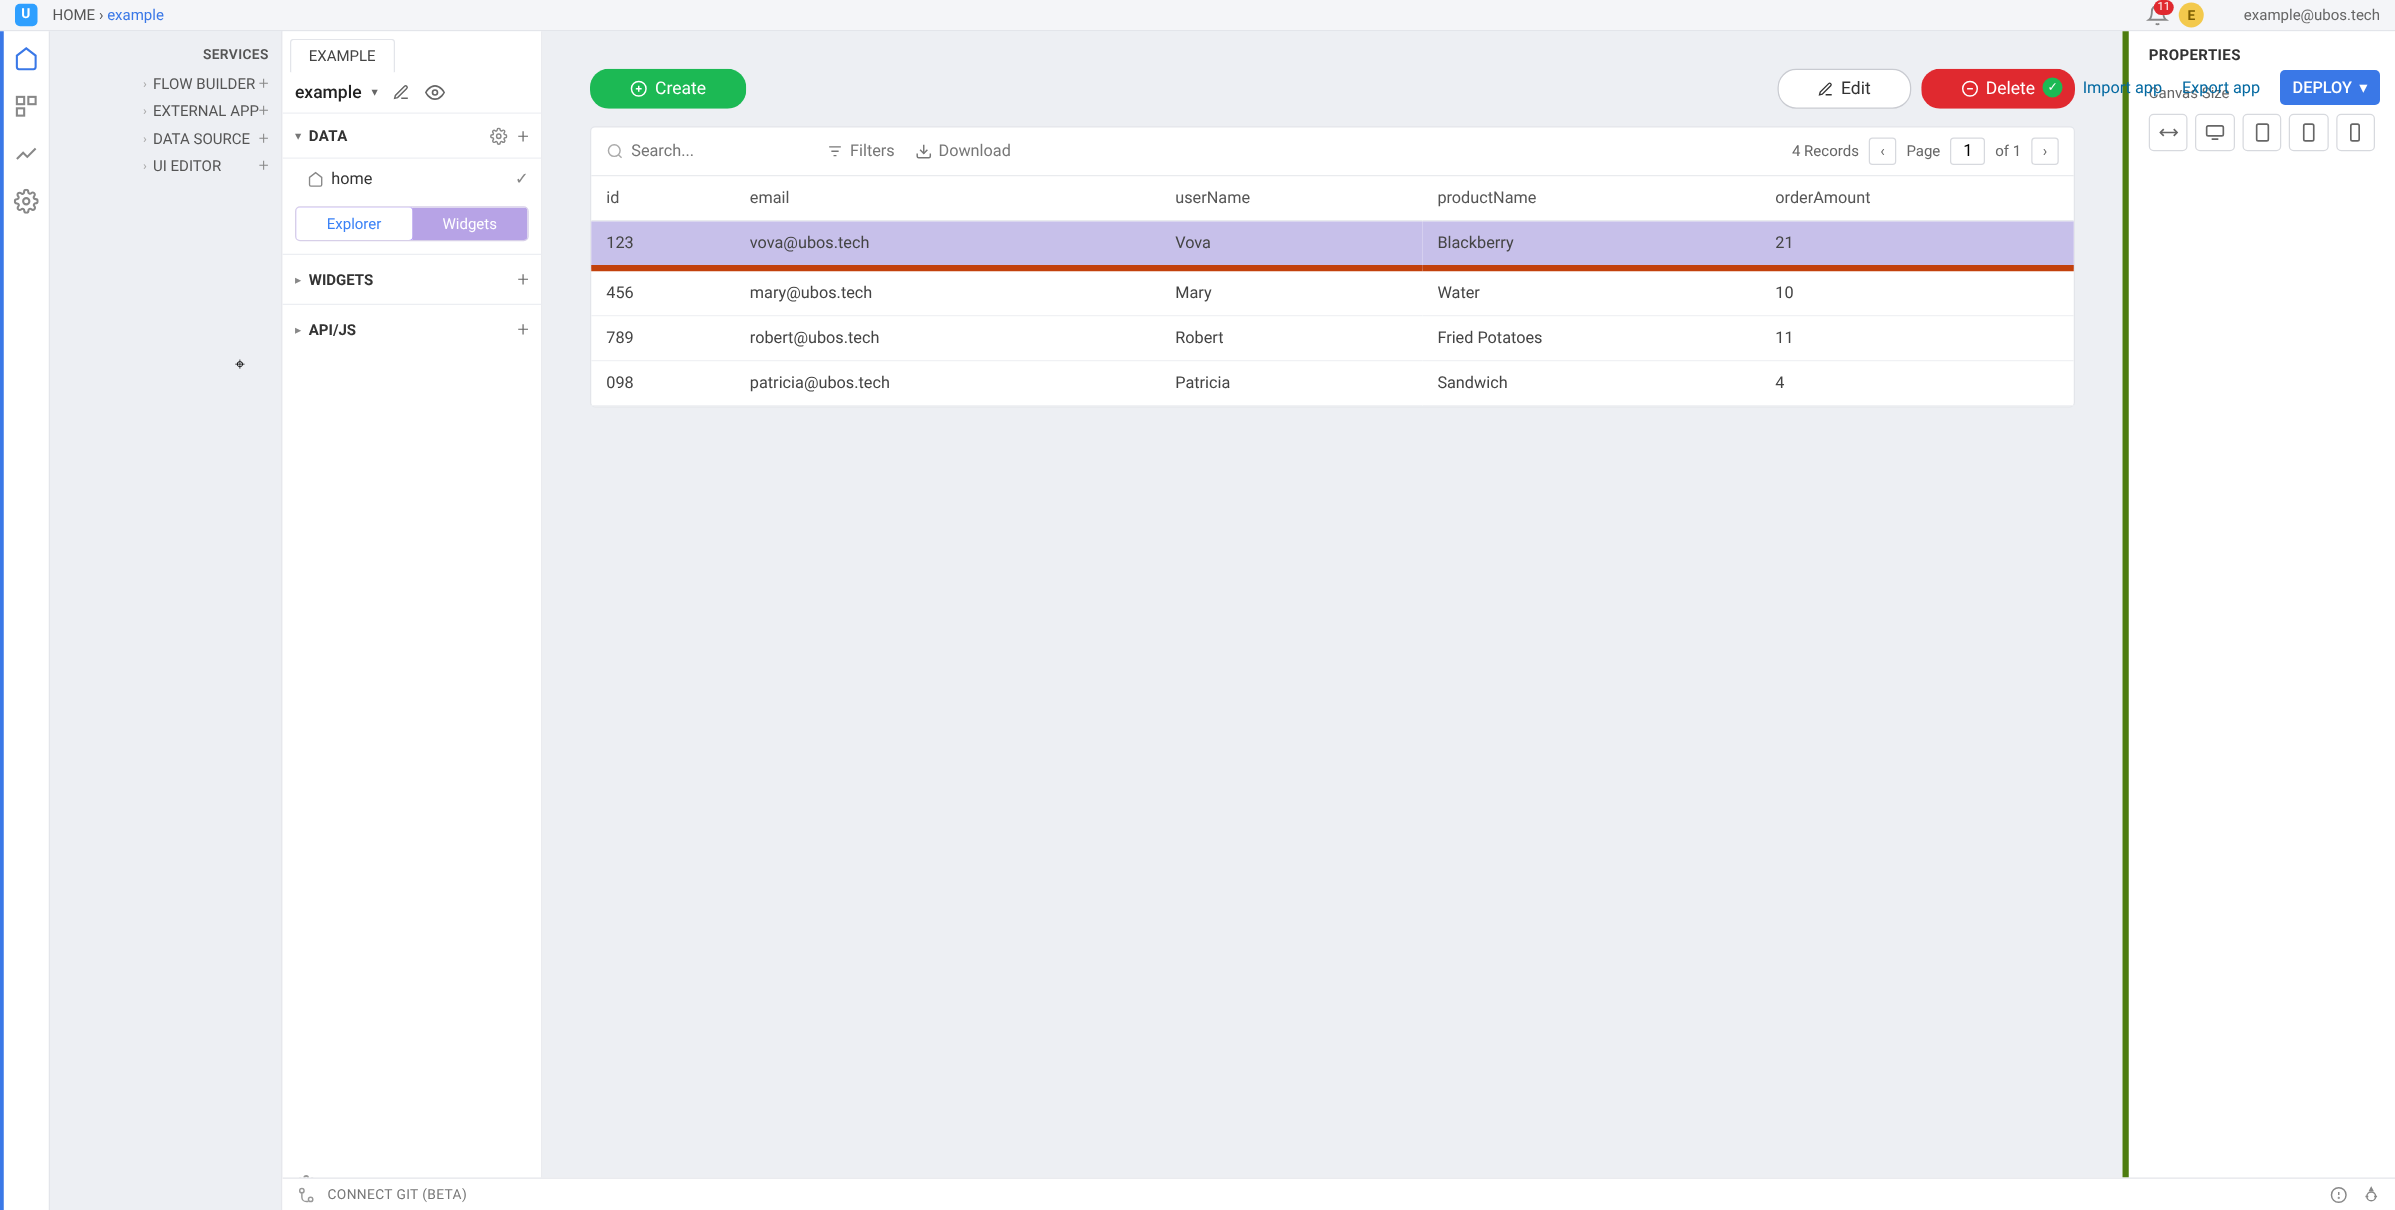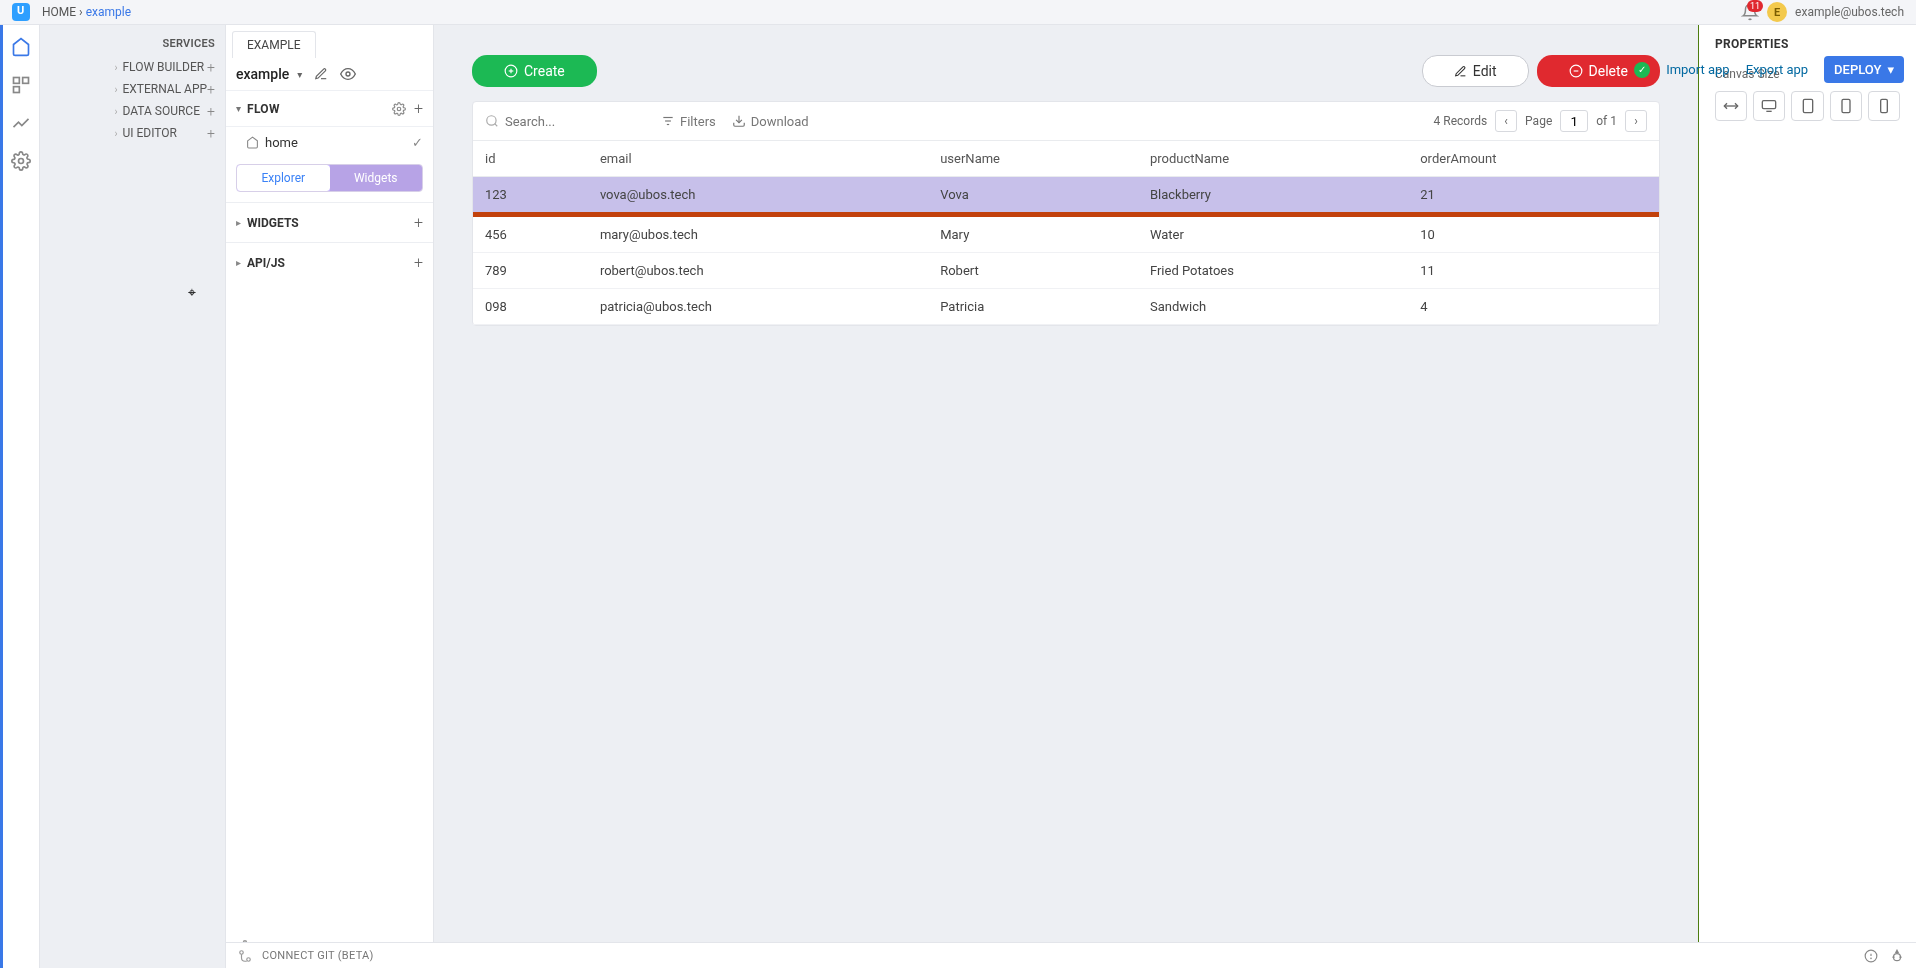--- a/index.html
+++ b/index.html
@@ -10,21 +10,21 @@
 .topbar { height:25px; background:#f4f5f8; display:flex; align-items:center; padding:0 12px; border-bottom:1px solid #e3e5ea; font-size:12px; }
 .logo { width:18px; height:18px; margin-right:12px; background:#2e9fff; border-radius:4px; position:relative; }
 .logo::before { content:"U"; color:#fff; font-weight:bold; font-size:11px; position:absolute; left:5px; top:1px; }
 .breadcrumb { color:#555; }
 .breadcrumb .active { color:#3a78e7; }
 .topbar-right { margin-left:auto; display:flex; align-items:center; gap:8px; }
 .bell { position:relative; width:18px; height:18px; }
 .bell svg { width:18px; height:18px; }
 .bell .badge { position:absolute; top:-3px; right:-4px; background:#e0292f; color:#fff; border-radius:8px; font-size:9px; padding:0 3px; line-height:12px; }
 .avatar { width:20px; height:20px; background:#f3c94c; border-radius:50%; display:flex; align-items:center; justify-content:center; font-size:11px; color:#7a5c00; font-weight:bold; }
-.user-email { color:#666; font-size:12px; }
+.user-email { color:#666; font-size:12px;margin-left:24px; }
 
 
 .main { flex:1; display:flex; min-height:0; }
 
 
 .rail { width:40px; background:#fff; border-right:1px solid #e3e5ea; display:flex; flex-direction:column; align-items:center; padding-top:12px; gap:18px; border-left:3px solid #3a78e7; }
 .rail-item { width:20px; height:20px; color:#888; cursor:pointer; }
 .rail-item.active { color:#3a78e7; }
 .rail-item svg { width:20px; height:20px; }
 
@@ -77,21 +77,21 @@
 .paging { margin-left:auto; display:flex; align-items:center; gap:8px; font-size:12px; color:#666; }
 .paging .pgbtn { width:22px; height:22px; border:1px solid #d7d9de; display:flex; align-items:center; justify-content:center; border-radius:3px; cursor:pointer; }
 .paging .pginput { width:28px; height:22px; border:1px solid #d7d9de; text-align:center; border-radius:3px; }
 table { width:100%; border-collapse:collapse; }
 th { text-align:left; font-weight:400; font-size:13px; color:#555; padding:10px 12px; border-bottom:1px solid #e9ebee; }
 td { padding:10px 12px; font-size:13px; color:#444; border-bottom:1px solid #f0f1f4; }
 tbody tr.selected { background:#c7c0ea; }
 tbody tr.selected td { border-bottom:5px solid #c2410c; }
 
 
-.properties { width:218px; background:#fff; border-left:1px solid #4d7c0f; padding:12px 16px; }
+.properties { width:218px; background:#fff; border-left:5px solid #4d7c0f; padding:12px 16px; }
 .prop-title { font-size:12px; font-weight:700; color:#333; letter-spacing:.3px; margin-bottom:16px; }
 .prop-label { font-size:12px; color:#666; margin-bottom:10px; }
 .devices { display:flex; gap:6px; }
 .dev { width:34px; height:30px; border:1px solid #d7d9de; border-radius:4px; display:flex; align-items:center; justify-content:center; color:#666; cursor:pointer; }
 
 
 .bottombar { position:absolute; bottom:0; left:226px; height:26px; background:#fff; border-top:1px solid #e3e5ea; display:flex; align-items:center; padding:0 12px; font-size:11px; color:#777; width:calc(100% - 226px); letter-spacing:.3px; }
 .bottombar .git-ic { margin-right:10px; color:#999; }
 .bottombar .right-ics { margin-left:auto; display:flex; gap:12px; color:#888; }
 
@@ -199,21 +199,21 @@
           </span>
         <span class="iconbtn">
             <svg width="16" height="16" viewBox="0 0 24 24" fill="none" stroke="currentColor" stroke-width="2">
               <path d="M1 12s4-8 11-8 11 8 11 8-4 8-11 8-11-8-11-8z"></path>
               <circle cx="12" cy="12" r="3"></circle>
             </svg>
           </span>
       </div>
       <div class="section-head">
         <span class="sec-caret">▾</span>
-        <span class="sec-title">FLOW</span>
+        <span class="sec-title">DATA</span>
         <span class="sec-gear">
             <svg width="14" height="14" viewBox="0 0 24 24" fill="none" stroke="currentColor" stroke-width="2">
               <circle cx="12" cy="12" r="3"></circle>
               <path d="M19.4 15a1.65 1.65 0 0 0 .33 1.82l.06.06a2 2 0 1 1-2.83 2.83l-.06-.06a1.65 1.65 0 0 0-1.82-.33 1.65 1.65 0 0 0-1 1.51V21a2 2 0 1 1-4 0v-.09a1.65 1.65 0 0 0-1-1.51 1.65 1.65 0 0 0-1.82.33l-.06.06a2 2 0 1 1-2.83-2.83l.06-.06a1.65 1.65 0 0 0 .33-1.82 1.65 1.65 0 0 0-1.51-1H3a2 2 0 1 1 0-4h.09a1.65 1.65 0 0 0 1.51-1 1.65 1.65 0 0 0-.33-1.82l-.06-.06a2 2 0 1 1 2.83-2.83l.06.06a1.65 1.65 0 0 0 1.82.33h0a1.65 1.65 0 0 0 1-1.51V3a2 2 0 1 1 4 0v.09a1.65 1.65 0 0 0 1 1.51h0a1.65 1.65 0 0 0 1.82-.33l.06-.06a2 2 0 1 1 2.83 2.83l-.06.06a1.65 1.65 0 0 0-.33 1.82v0a1.65 1.65 0 0 0 1.51 1H21a2 2 0 1 1 0 4h-.09a1.65 1.65 0 0 0-1.51 1z"></path>
             </svg>
           </span>
         <span class="sec-plus">+</span>
       </div>
       <div class="page-row">
         <span class="home-ic">

